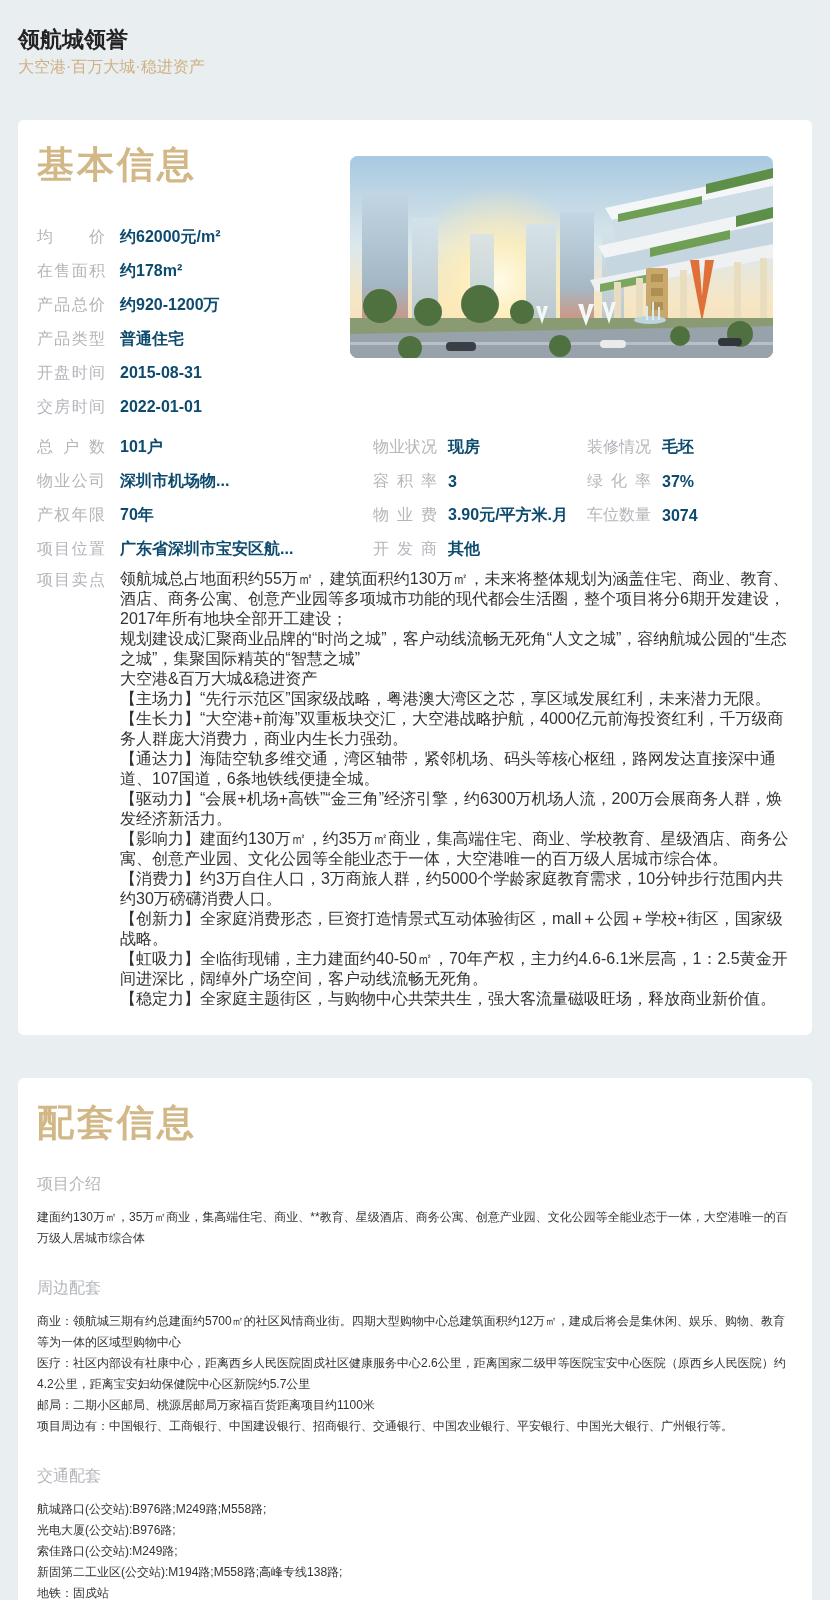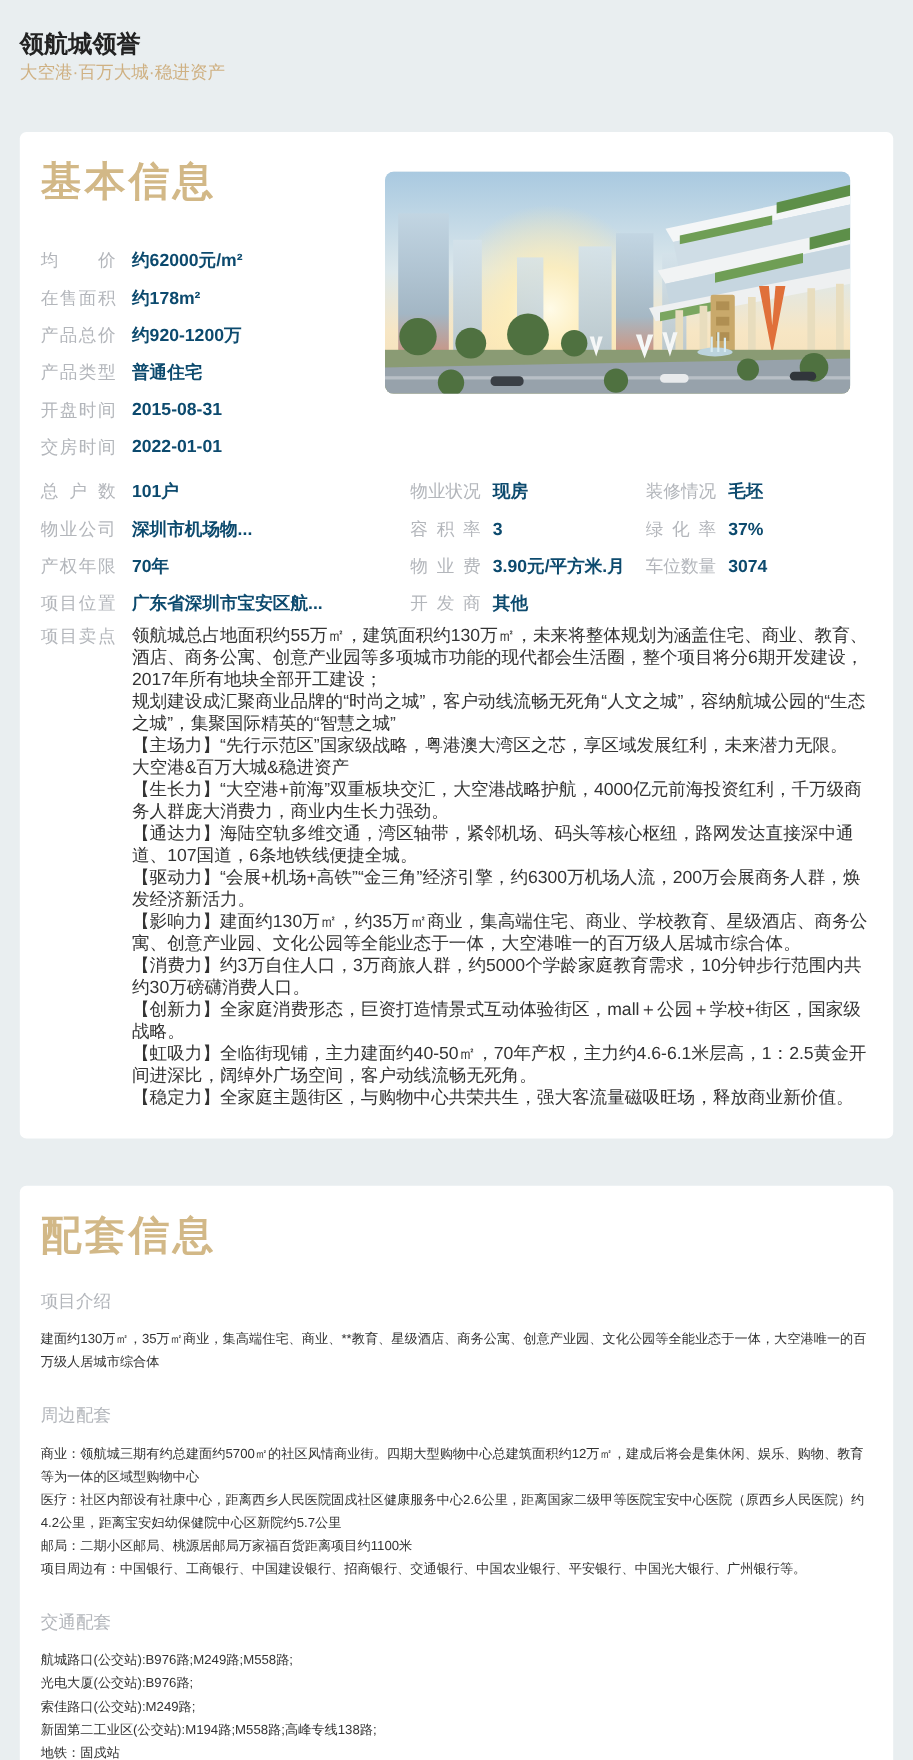--- a/index.html
+++ b/index.html
@@ -256,22 +256,22 @@
             <span class="val">其他</span>
           </div>
       </div>
     </div>
 
     <div class="sp-row">
       <div class="sp-label">项目卖点</div>
       <div class="sp-text">
         <p>领航城总占地面积约55万㎡，建筑面积约130万㎡，未来将整体规划为涵盖住宅、商业、教育、酒店、商务公寓、创意产业园等多项城市功能的现代都会生活圈，整个项目将分6期开发建设，2017年所有地块全部开工建设；</p>
         <p>规划建设成汇聚商业品牌的“时尚之城”，客户动线流畅无死角“人文之城”，容纳航城公园的“生态之城”，集聚国际精英的“智慧之城”</p>
+        <p>大空港&amp;百万大城&amp;稳进资产</p>
         <p>【主场力】“先行示范区”国家级战略，粤港澳大湾区之芯，享区域发展红利，未来潜力无限。</p>
-        <p>大空港&amp;百万大城&amp;稳进资产</p>
         <p>【生长力】“大空港+前海”双重板块交汇，大空港战略护航，4000亿元前海投资红利，千万级商务人群庞大消费力，商业内生长力强劲。</p>
         <p>【通达力】海陆空轨多维交通，湾区轴带，紧邻机场、码头等核心枢纽，路网发达直接深中通道、107国道，6条地铁线便捷全城。</p>
         <p>【驱动力】“会展+机场+高铁”“金三角”经济引擎，约6300万机场人流，200万会展商务人群，焕发经济新活力。</p>
         <p>【影响力】建面约130万㎡，约35万㎡商业，集高端住宅、商业、学校教育、星级酒店、商务公寓、创意产业园、文化公园等全能业态于一体，大空港唯一的百万级人居城市综合体。</p>
         <p>【消费力】约3万自住人口，3万商旅人群，约5000个学龄家庭教育需求，10分钟步行范围内共约30万磅礴消费人口。</p>
         <p>【创新力】全家庭消费形态，巨资打造情景式互动体验街区，mall＋公园＋学校+街区，国家级战略。</p>
         <p>【虹吸力】全临街现铺，主力建面约40-50㎡，70年产权，主力约4.6-6.1米层高，1：2.5黄金开间进深比，阔绰外广场空间，客户动线流畅无死角。</p>
         <p>【稳定力】全家庭主题街区，与购物中心共荣共生，强大客流量磁吸旺场，释放商业新价值。</p>
       </div>
     </div>

